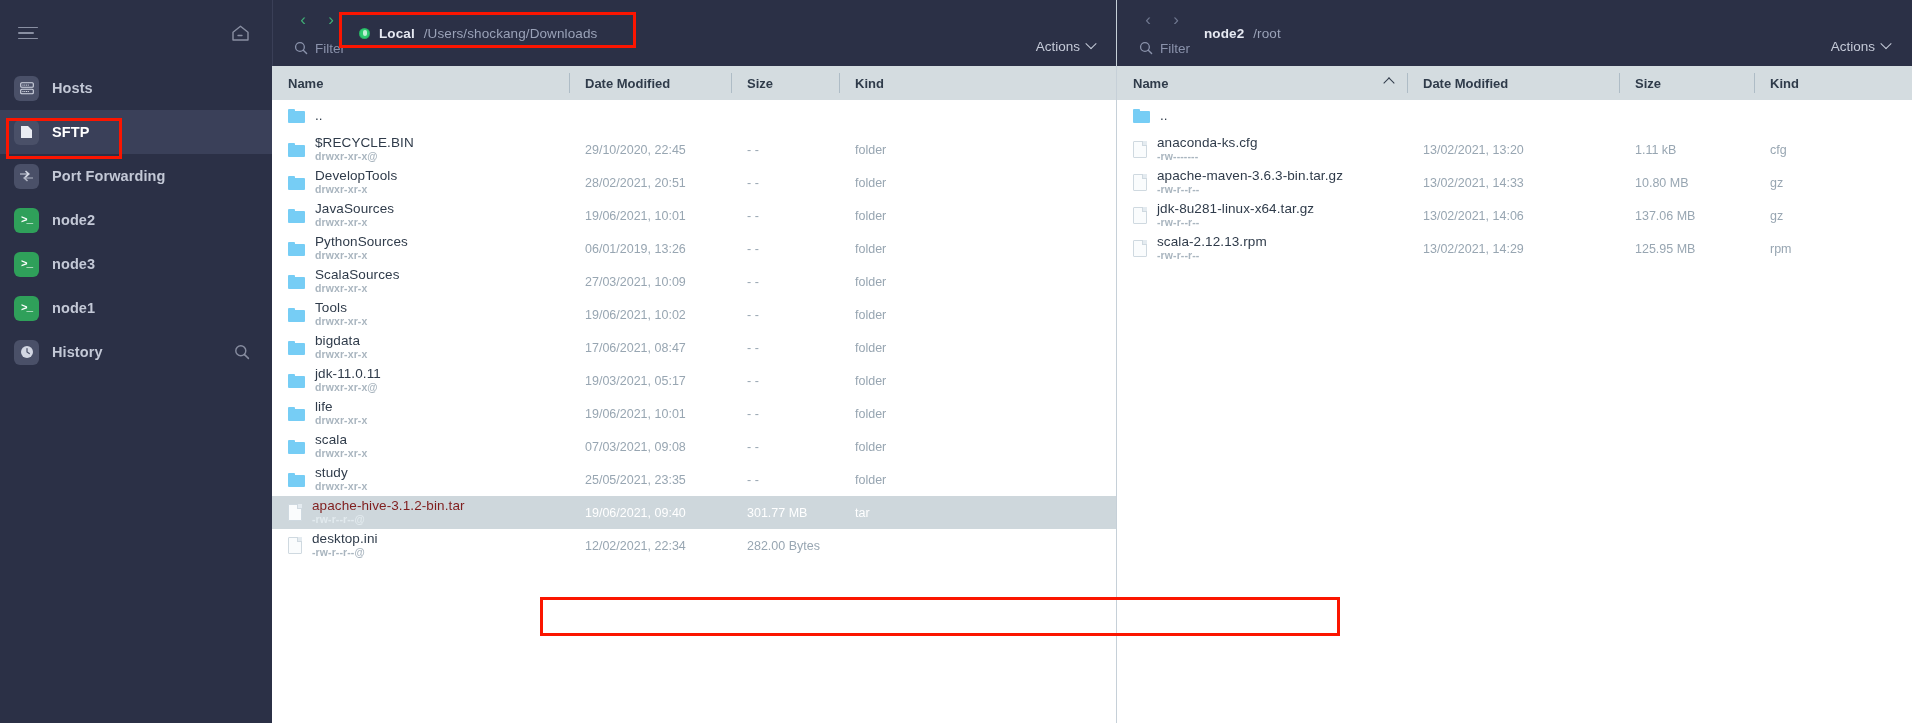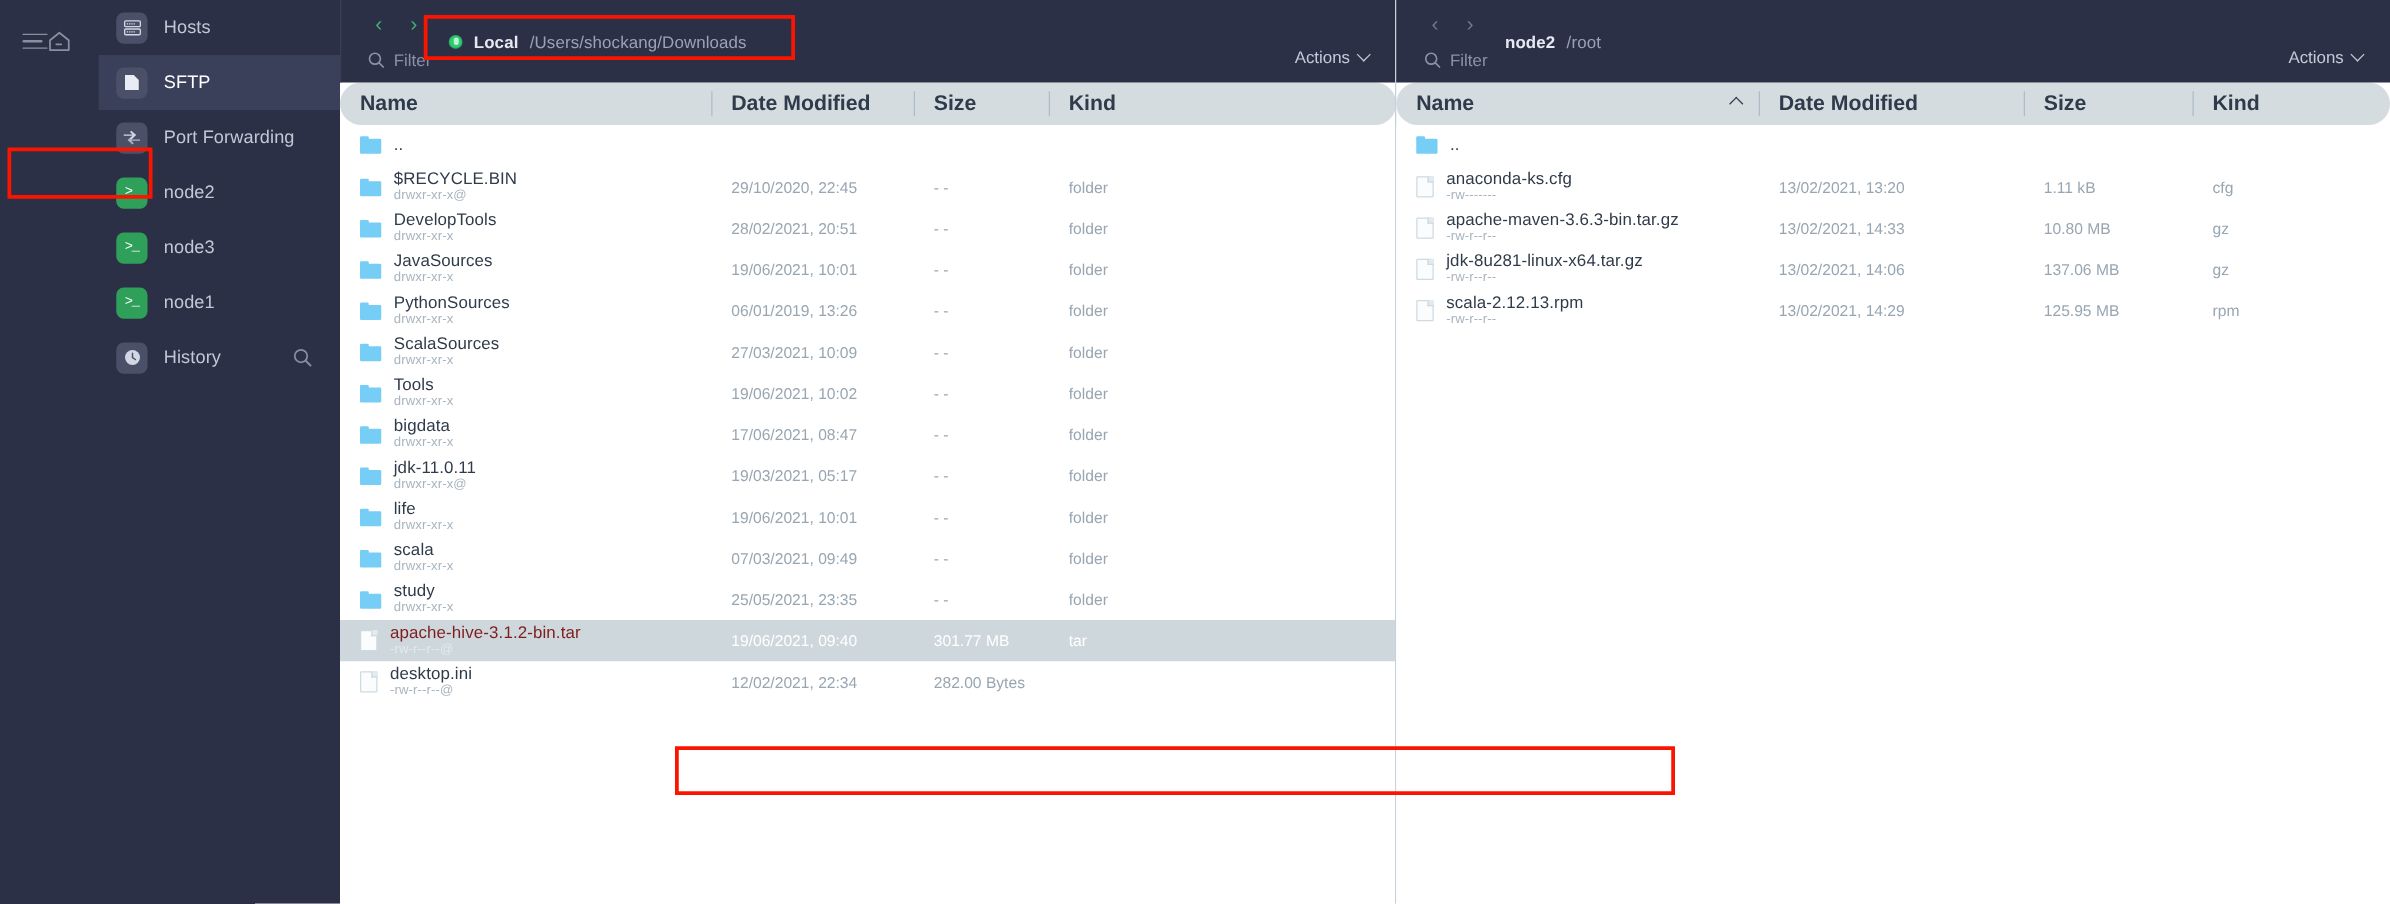--- a/index.html
+++ b/index.html
@@ -9,22 +9,23 @@
     background:#ffffff;
     font-size:13px;
     -webkit-font-smoothing:antialiased;
   }
   .app { display:flex; width:1912px; height:723px; }
 
   
   .sidebar {
     width:272px; flex:0 0 272px;
     background:#2b3046;
-    display:flex; flex-direction:row;
+    display:flex; flex-direction:column;
     position:relative;
+    font-weight:bold;
   }
   .sidebar-top {
     height:66px; flex:0 0 66px;
     display:flex; align-items:center; justify-content:space-between;
     padding:0 22px 0 18px;
   }
   .icon-btn { cursor:pointer; opacity:.72; display:flex; align-items:center; }
   .hamburger { width:20px; display:flex; flex-direction:column; gap:4px; }
   .hamburger i { display:block; height:1.6px; background:#aeb4c6; border-radius:1px; }
   .hamburger i:nth-child(1){ width:20px; }
@@ -97,35 +98,35 @@
   .actions {
     position:absolute; right:22px; top:50%; transform:translateY(-50%);
     display:flex; align-items:center; gap:7px; cursor:pointer;
     color:#c5cad8; font-size:13.5px;margin-top:13px;
   }
   .chev { display:inline-block; width:8px; height:8px; border-right:1.6px solid currentColor; border-bottom:1.6px solid currentColor; transform:rotate(45deg) translate(-2px,-2px); }
 
   
   .col-head {
     display:flex; align-items:center; height:34px; flex:0 0 34px;
-    background:#d4dce0; color:#2f3b4a; font-weight:bold; font-size:17px;border-radius:17px;
+    background:#d4dce0; color:#2f3b4a; font-weight:bold; font-size:13px;
   }
   .col-head .cell { position:relative; padding-left:16px; display:flex; align-items:center; gap:6px; height:100%; }
   .col-head .cell + .cell::before {
     content:""; position:absolute; left:0; top:7px; bottom:7px; width:1px; background:#aebcc6;
   }
   .sort-caret { width:8px; height:8px; border-left:1.7px solid #2f3b4a; border-top:1.7px solid #2f3b4a; transform:rotate(45deg); margin-left:auto; margin-right:14px; }
 
   .rows { flex:1 1 auto; overflow:hidden; background:#fff; }
   .row { display:flex; align-items:center; height:33px; font-size:13px; position:relative; }
   .row.selected { background:#ced7dc; }
   .row .cell { padding-left:16px; display:flex; align-items:center; height:100%; min-width:0; }
   .namecell { display:flex; align-items:center; gap:10px; min-width:0; }
   .fname { color:#2f3b4a; font-size:13.5px; line-height:1.05; letter-spacing:.1px; white-space:nowrap; }
-  .fperm { color:#a9b5bf; font-size:10.5px; line-height:1.1; font-family:"Liberation Sans", sans-serif; letter-spacing:.1px; white-space:nowrap; }
+  .fperm { color:#a9b5bf; font-size:10.5px; line-height:1.1; font-family:"Liberation Sans", sans-serif; letter-spacing:.1px; white-space:nowrap;font-weight:bold; }
   .row.selected .fname { color:#7f1d1d; }
   .row.selected .fperm { color:#e2eaee; }
   .namestack { display:flex; flex-direction:column; justify-content:center; gap:1px; min-width:0; }
   .muted { color:#98a6b2; font-size:12.5px; white-space:nowrap; }
   .row.selected .muted { color:#ffffff; }
 
   
   .folder-ico { width:17px; height:14px; flex:0 0 17px; position:relative; }
   .folder-ico .tab { position:absolute; left:0; top:0; width:7px; height:3px; background:#76cdf5; border-radius:1px 1px 0 0; }
   .folder-ico .body { position:absolute; left:0; top:2px; width:17px; height:12px; background:#76cdf5; border-radius:1px; }
@@ -533,21 +534,21 @@
                     <span class="tab"></span>
                     <span class="body"></span>
                   </span>
                   <span class="namestack">
                     <span class="fname">scala</span>
                     <span class="fperm">drwxr-xr-x</span>
                   </span>
                 </span>
               </div>
               <div class="cell l-date">
-                <span class="muted">07/03/2021, 09:49</span>
+                <span class="muted">07/03/2021, 09:08</span>
               </div>
               <div class="cell l-size">
                 <span class="muted">- -</span>
               </div>
               <div class="cell l-kind">
                 <span class="muted">folder</span>
               </div>
             </div>
             <div class="row">
               <div class="cell l-name">

